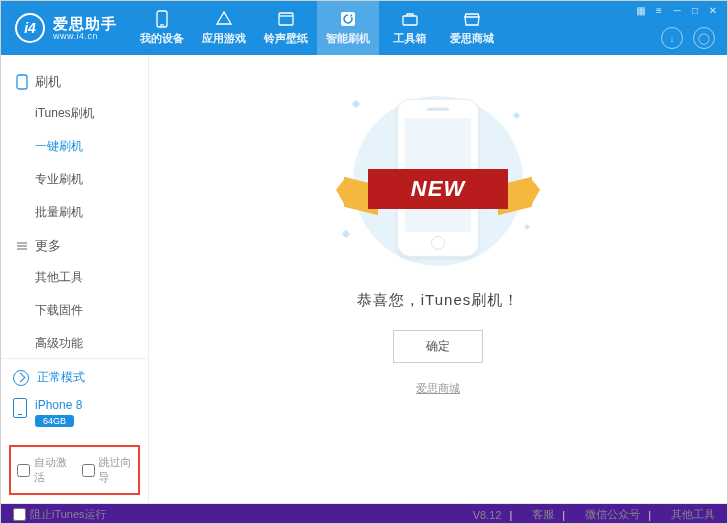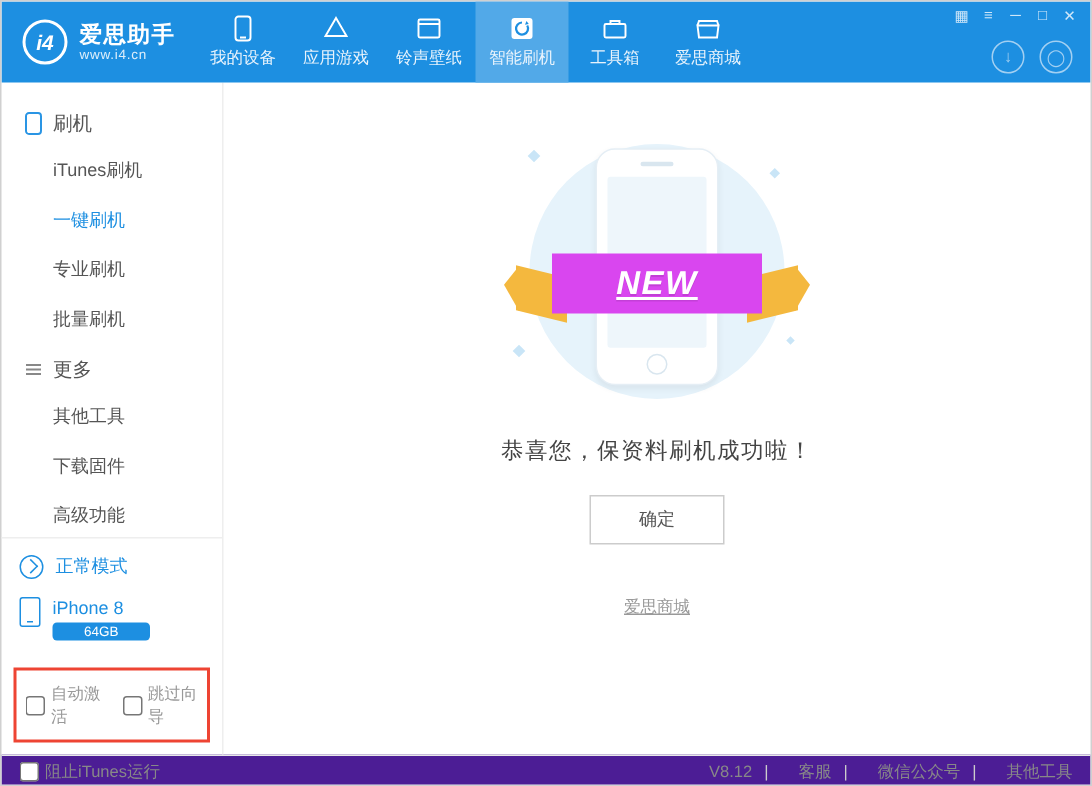--- a/index.html
+++ b/index.html
@@ -8,42 +8,42 @@
 
 .header { height: 54px; background: #1d8fe1; display: flex; align-items: center; color: #fff; position: relative; }
 .logo-block { display: flex; align-items: center; padding: 0 12px 0 14px; min-width: 130px; }
 .logo-circle { width: 30px; height: 30px; border: 2px solid #fff; border-radius: 50%; display: flex; align-items: center; justify-content: center; font-weight: bold; font-size: 14px; margin-right: 8px; font-style: italic; }
 .logo-text { font-size: 15px; font-weight: bold; letter-spacing: 1px; line-height: 1; }
 .logo-sub { font-size: 9px; opacity: .85; letter-spacing: .5px; }
 .tabs { display: flex; height: 100%; }
 .tab { width: 62px; height: 100%; display: flex; flex-direction: column; align-items: center; justify-content: center; cursor: pointer; color: #e8f3fc; position: relative; }
 .tab.active { background: #52a9e8; }
 .tab-icon { width: 18px; height: 18px; margin-bottom: 3px; display: flex; align-items: center; justify-content: center; }
-.tab-label { font-size: 11px; }
+.tab-label { font-size: 11px; font-weight: bold; }
 .header-right { position: absolute; right: 8px; top: 4px; display: flex; gap: 6px; font-size: 10px; color: #cfe7f9; }
 .header-right span { cursor: pointer; width: 12px; text-align: center; }
 .header-circles { position: absolute; right: 12px; bottom: 6px; display: flex; gap: 10px; }
 .circ-btn { width: 22px; height: 22px; border: 1.5px solid #a3d0f2; border-radius: 50%; display: flex; align-items: center; justify-content: center; color: #a3d0f2; cursor: pointer; font-size: 11px; }
 
 
 .body { display: flex; height: 448px; }
 .sidebar { width: 148px; border-right: 1px solid #eee; display: flex; flex-direction: column; }
 .side-content { flex: 1; overflow: auto; padding-top: 10px; }
 .side-group-title { display: flex; align-items: center; padding: 8px 14px 6px; color: #555; font-size: 13px; }
 .side-group-title .gi { width: 14px; margin-right: 6px; color: #2a95e4; display: flex; justify-content: center; }
 .side-item { padding: 8px 14px 8px 34px; font-size: 12px; color: #555; cursor: pointer; }
 .side-item.active { color: #1d8fe1; }
 .side-bottom { border-top: 1px solid #eee; padding: 10px 12px; }
 .mode-row { display: flex; align-items: center; color: #1d8fe1; font-size: 12px; margin-bottom: 12px; cursor: pointer; }
 .mode-row .mi { width: 16px; height: 16px; border: 1.5px solid #1d8fe1; border-radius: 50%; margin-right: 8px; position: relative; }
 .mode-row .mi::after { content: ""; position: absolute; left: 3px; top: 3px; width: 6px; height: 6px; border-right: 1.5px solid #1d8fe1; border-bottom: 1.5px solid #1d8fe1; transform: rotate(-45deg); }
 .device-row { display: flex; align-items: flex-start; color: #1d8fe1; font-size: 12px; }
 .device-row .di { width: 14px; height: 20px; border: 1.5px solid #1d8fe1; border-radius: 2px; margin-right: 8px; position: relative; }
 .device-row .di::after { content: ""; position: absolute; bottom: 2px; left: 50%; width: 4px; height: 1.5px; background: #1d8fe1; transform: translateX(-50%); }
-.badge { display: inline-block; background: #1d8fe1; color: #fff; font-size: 9px; padding: 1px 21px; border-radius: 3px; margin-top: 3px; }
+.badge { display: inline-block; background: #1d8fe1; color: #fff; font-size: 9px; padding: 1px 8px; border-radius: 3px; margin-top: 3px; }
 
 .opts-box { border: 2px solid #e43; margin: 8px; padding: 8px 6px; display: flex; gap: 14px; color: #999; font-size: 11px; }
 .opts-box label { display: flex; align-items: center; cursor: pointer; }
 .opts-box input { margin-right: 4px; }
 
 
 .main { flex: 1; position: relative; display: flex; flex-direction: column; align-items: center; padding-top: 36px; }
 .illus { width: 210px; height: 180px; position: relative; margin-bottom: 20px; }
 .big-circle { position: absolute; left: 50%; top: 50%; width: 170px; height: 170px; background: #e6f3fb; border-radius: 50%; transform: translate(-50%, -50%); }
 .spark { position: absolute; width: 6px; height: 6px; background: #c9e5f7; transform: rotate(45deg); }
@@ -51,23 +51,23 @@
 .phone::before { content: ""; position: absolute; top: 8px; left: 50%; transform: translateX(-50%); width: 22px; height: 3px; background: #d9e6ef; border-radius: 2px; }
 .phone::after { content: ""; position: absolute; bottom: 6px; left: 50%; transform: translateX(-50%); width: 12px; height: 12px; border: 1.5px solid #d9e6ef; border-radius: 50%; }
 .phone-screen { position: absolute; top: 18px; left: 7px; right: 7px; bottom: 24px; background: #eef6fb; border-radius: 2px; }
 .ribbon { position: absolute; left: 50%; top: 78px; transform: translateX(-50%); width: 168px; height: 46px; }
 .rib-left, .rib-right { position: absolute; top: 12px; width: 34px; height: 30px; background: #f4b83e; }
 .rib-left { left: -10px; transform: skewY(14deg); }
 .rib-right { right: -10px; transform: skewY(-14deg); }
 .rib-left::after, .rib-right::after { content: ""; position: absolute; top: 0; width: 0; height: 0; border-top: 15px solid transparent; border-bottom: 15px solid transparent; }
 .rib-left::after { left: -8px; border-right: 10px solid #f4b83e; }
 .rib-right::after { right: -8px; border-left: 10px solid #f4b83e; }
-.rib-main { position: absolute; left: 14px; right: 14px; top: 0; height: 40px; background: #d946ef; display: flex; align-items: center; justify-content: center; color: #fff; font-size: 22px; font-weight: 800; font-style: italic; letter-spacing: 1px; text-shadow: 0 1px 0 rgba(0,0,0,.1); text-decoration: underline; }
+.rib-main { position: absolute; left: 14px; right: 14px; top: 0; height: 40px; background: #b91c1c; display: flex; align-items: center; justify-content: center; color: #fff; font-size: 22px; font-weight: 800; font-style: italic; letter-spacing: 1px; text-shadow: 0 1px 0 rgba(0,0,0,.1); }
 .msg { font-size: 15px; color: #444; margin-bottom: 20px; letter-spacing: 1px; }
-.ok-btn { border: 1px solid #ccc; background: #fff; padding: 7px 32px; font-size: 12px; color: #555; cursor: pointer; margin-bottom: 34px; }
+.ok-btn { border: 1px solid #ccc; background: #fff; padding: 7px 32px; font-size: 12px; color: #555; cursor: pointer; margin-bottom: 18px; }
 .log-link { font-size: 11px; color: #999; cursor: pointer; text-decoration: underline; }
 
 
 .footer { height: 22px; background: #4c1d95; border-top: 1px solid #e9e9e9; display: flex; align-items: center; padding: 0 12px; font-size: 11px; color: #888; }
 .footer label { display: flex; align-items: center; cursor: pointer; }
 .footer input { margin-right: 4px; }
 .footer .sp { flex: 1; }
 .footer .flink { margin-left: 12px; cursor: pointer; }
 .footer .sep { margin: 0 8px; color: #ccc; }
 </style>
@@ -214,21 +214,21 @@
       <div class="spark" style="right:14px;bottom:42px;width:4px;height:4px"></div>
       <div class="phone">
           <div class="phone-screen"></div>
         </div>
       <div class="ribbon">
         <div class="rib-left"></div>
           <div class="rib-right"></div>
         <div class="rib-main">NEW</div>
       </div>
     </div>
-    <div class="msg">恭喜您，保资料刷机成功啦！</div>
+    <div class="msg">恭喜您，iTunes刷机！</div>
     <button class="ok-btn">确定</button>
     <span class="log-link">爱思商城</span>
   </div>
 </div>
 
 <div class="footer">
   <label>
       <input type="checkbox" style="">
       <span>阻止iTunes运行</span>
     </label>

